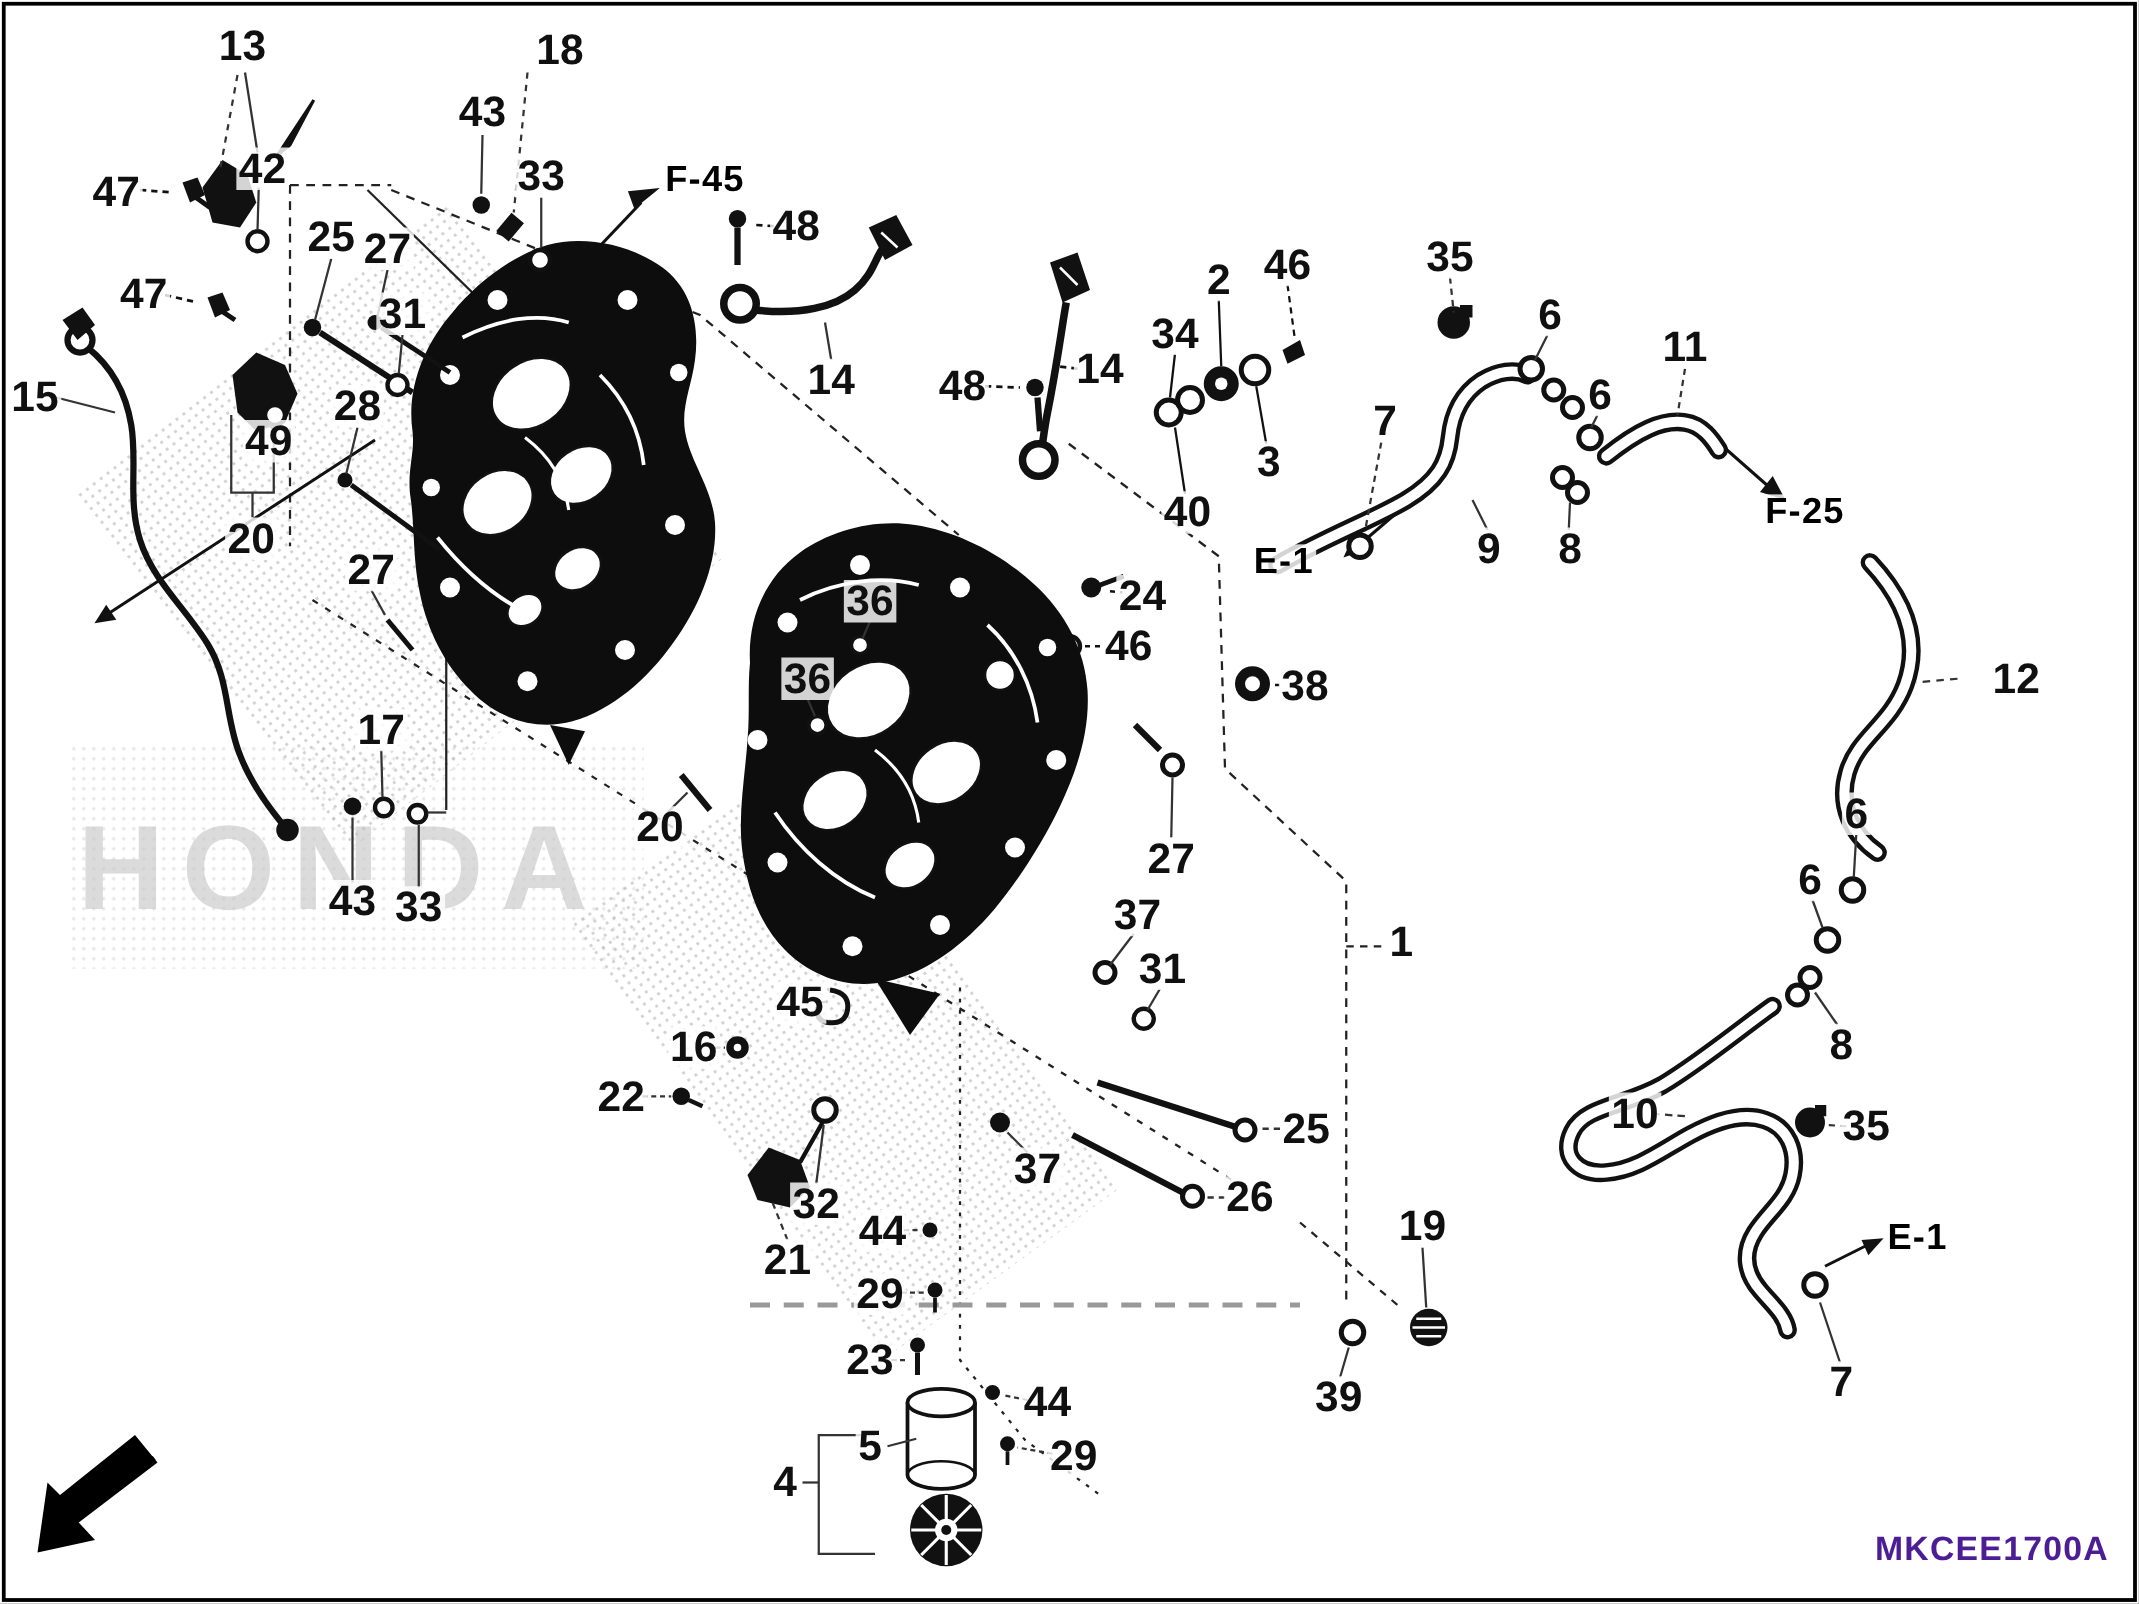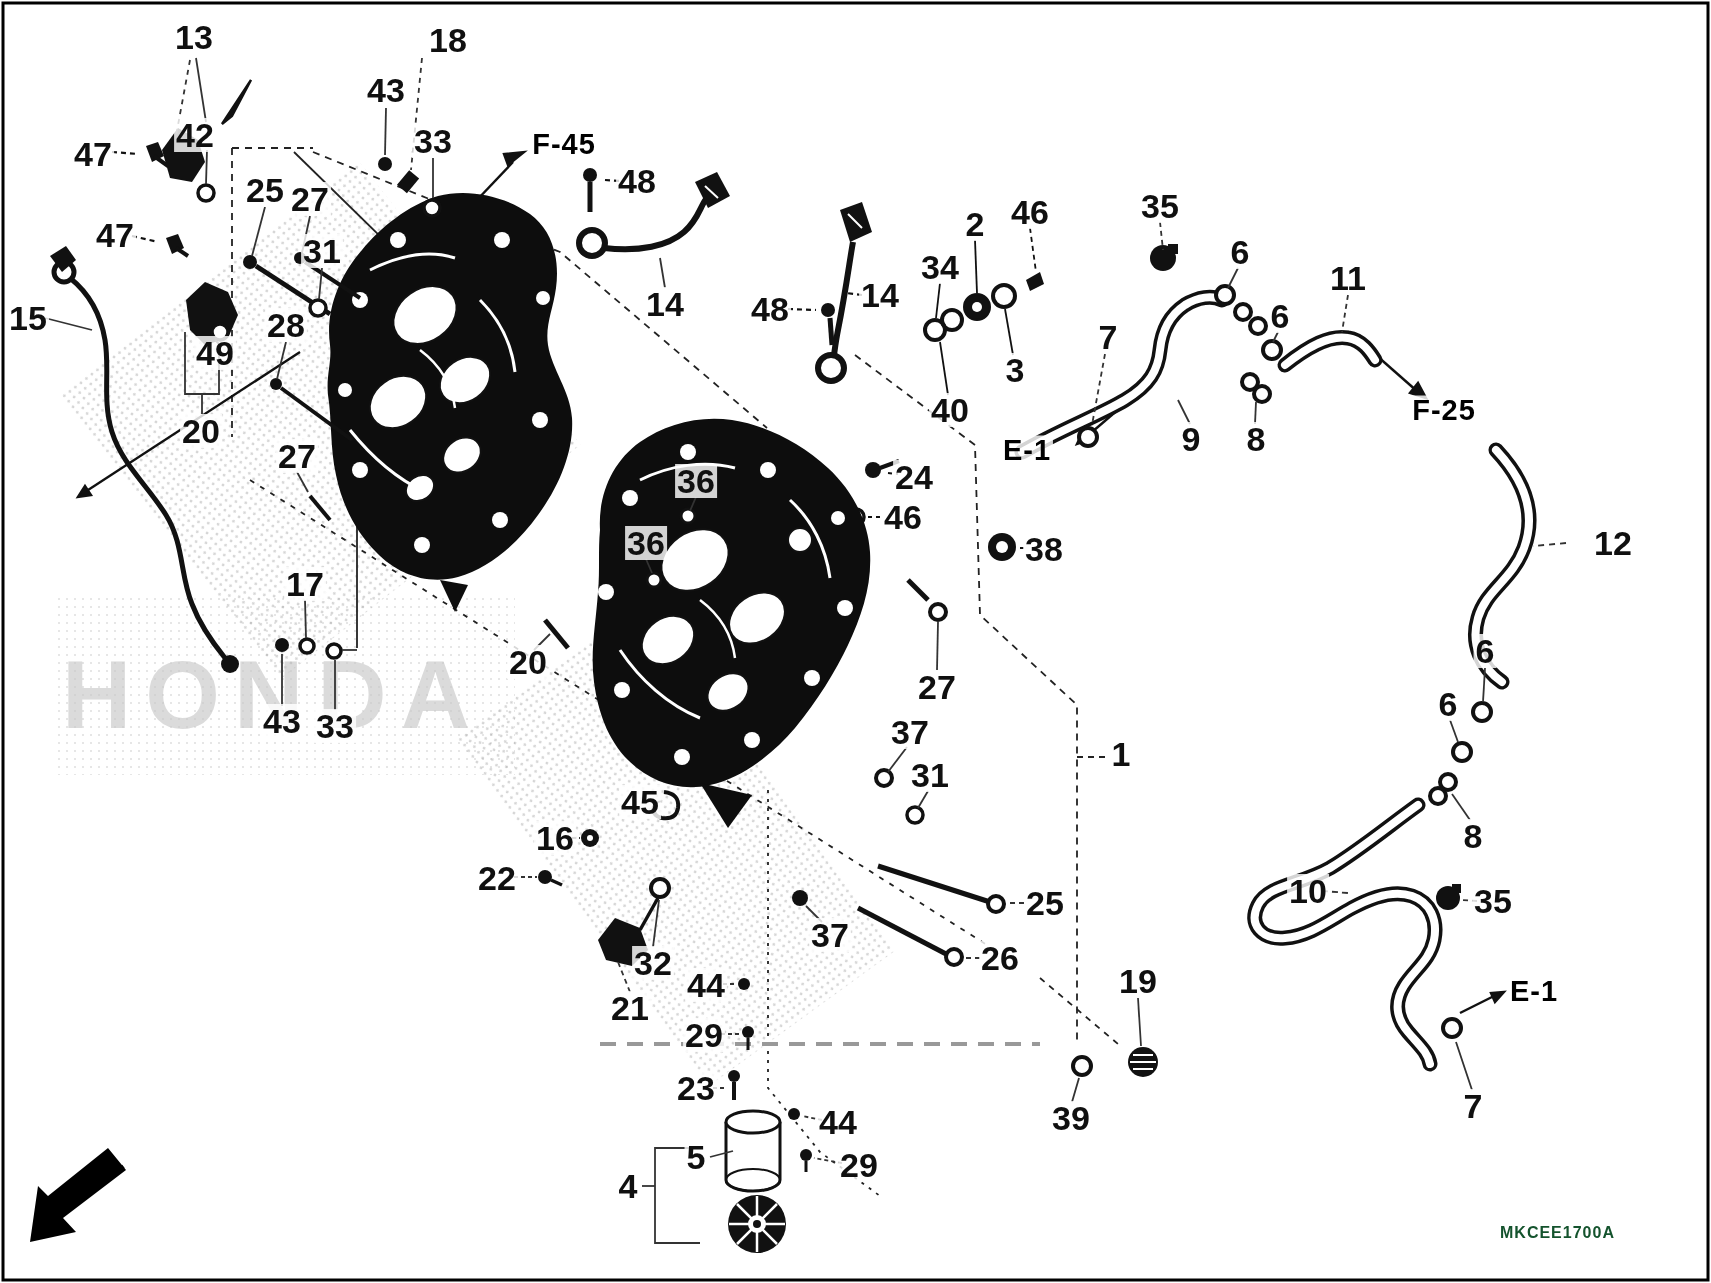--- a/index.html
+++ b/index.html
@@ -27,21 +27,21 @@
     font-size:34px;font-weight:bold;line-height:1;color:#101010;
     background:rgba(255,255,255,.82);padding:0 2px;white-space:nowrap;
   }
   .refcall{
     position:absolute;transform:translate(-50%,-50%);
     font-size:29px;font-weight:bold;line-height:1;color:#000;
     background:rgba(255,255,255,.82);padding:0 2px;letter-spacing:1px;white-space:nowrap;
   }
   .diagram-code{
     position:absolute;left:1500px;top:1224px;
-    font-size:16px;font-weight:600;color:#14532d;letter-spacing:1px;
+    font-size:27px;font-weight:600;color:#4c1d95;letter-spacing:1px;
   }
   .fr-label{
     position:absolute;left:82px;top:1158px;
     font-size:27px;font-weight:bold;color:#000;
     transform:rotate(-38deg);
   }
 </style>
 </head>
 <body>
 
@@ -362,21 +362,21 @@
 
     <rect x="3" y="3" width="1705" height="1277" fill="none" stroke="#000" stroke-width="3"></rect>
   </svg>
 
   <div class="labels">
       <div class="callout" style="left: 194px; top: 37px;">13</div>
       <div class="callout" style="left: 427px; top: 40px; margin-left: 21px;">18</div>
       <div class="callout" style="left: 386px; top: 90px;">43</div>
       <div class="callout" style="left: 433px; top: 141px;">33</div>
       <div class="callout" style="left: 93px; top: 154px;">47</div>
-      <div class="callout" style="left: 195px; top: 135px; text-align: center;">42</div>
+      <div class="callout" style="left: 210px; top: 135px; text-align: center;">42</div>
       <div class="callout" style="left: 115px; top: 235px;">47</div>
       <div class="callout" style="left: 28px; top: 318px;">15</div>
       <div class="callout" style="left: 215px; top: 353px;">49</div>
       <div class="callout" style="left: 201px; top: 431px;">20</div>
       <div class="callout" style="left: 265px; top: 190px;">25</div>
       <div class="callout" style="left: 310px; top: 199px;">27</div>
       <div class="callout" style="left: 322px; top: 251px;">31</div>
       <div class="callout" style="left: 286px; top: 325px;">28</div>
       <div class="callout" style="left: 637px; top: 181px;">48</div>
       <div class="callout" style="left: 665px; top: 304px;">14</div>

